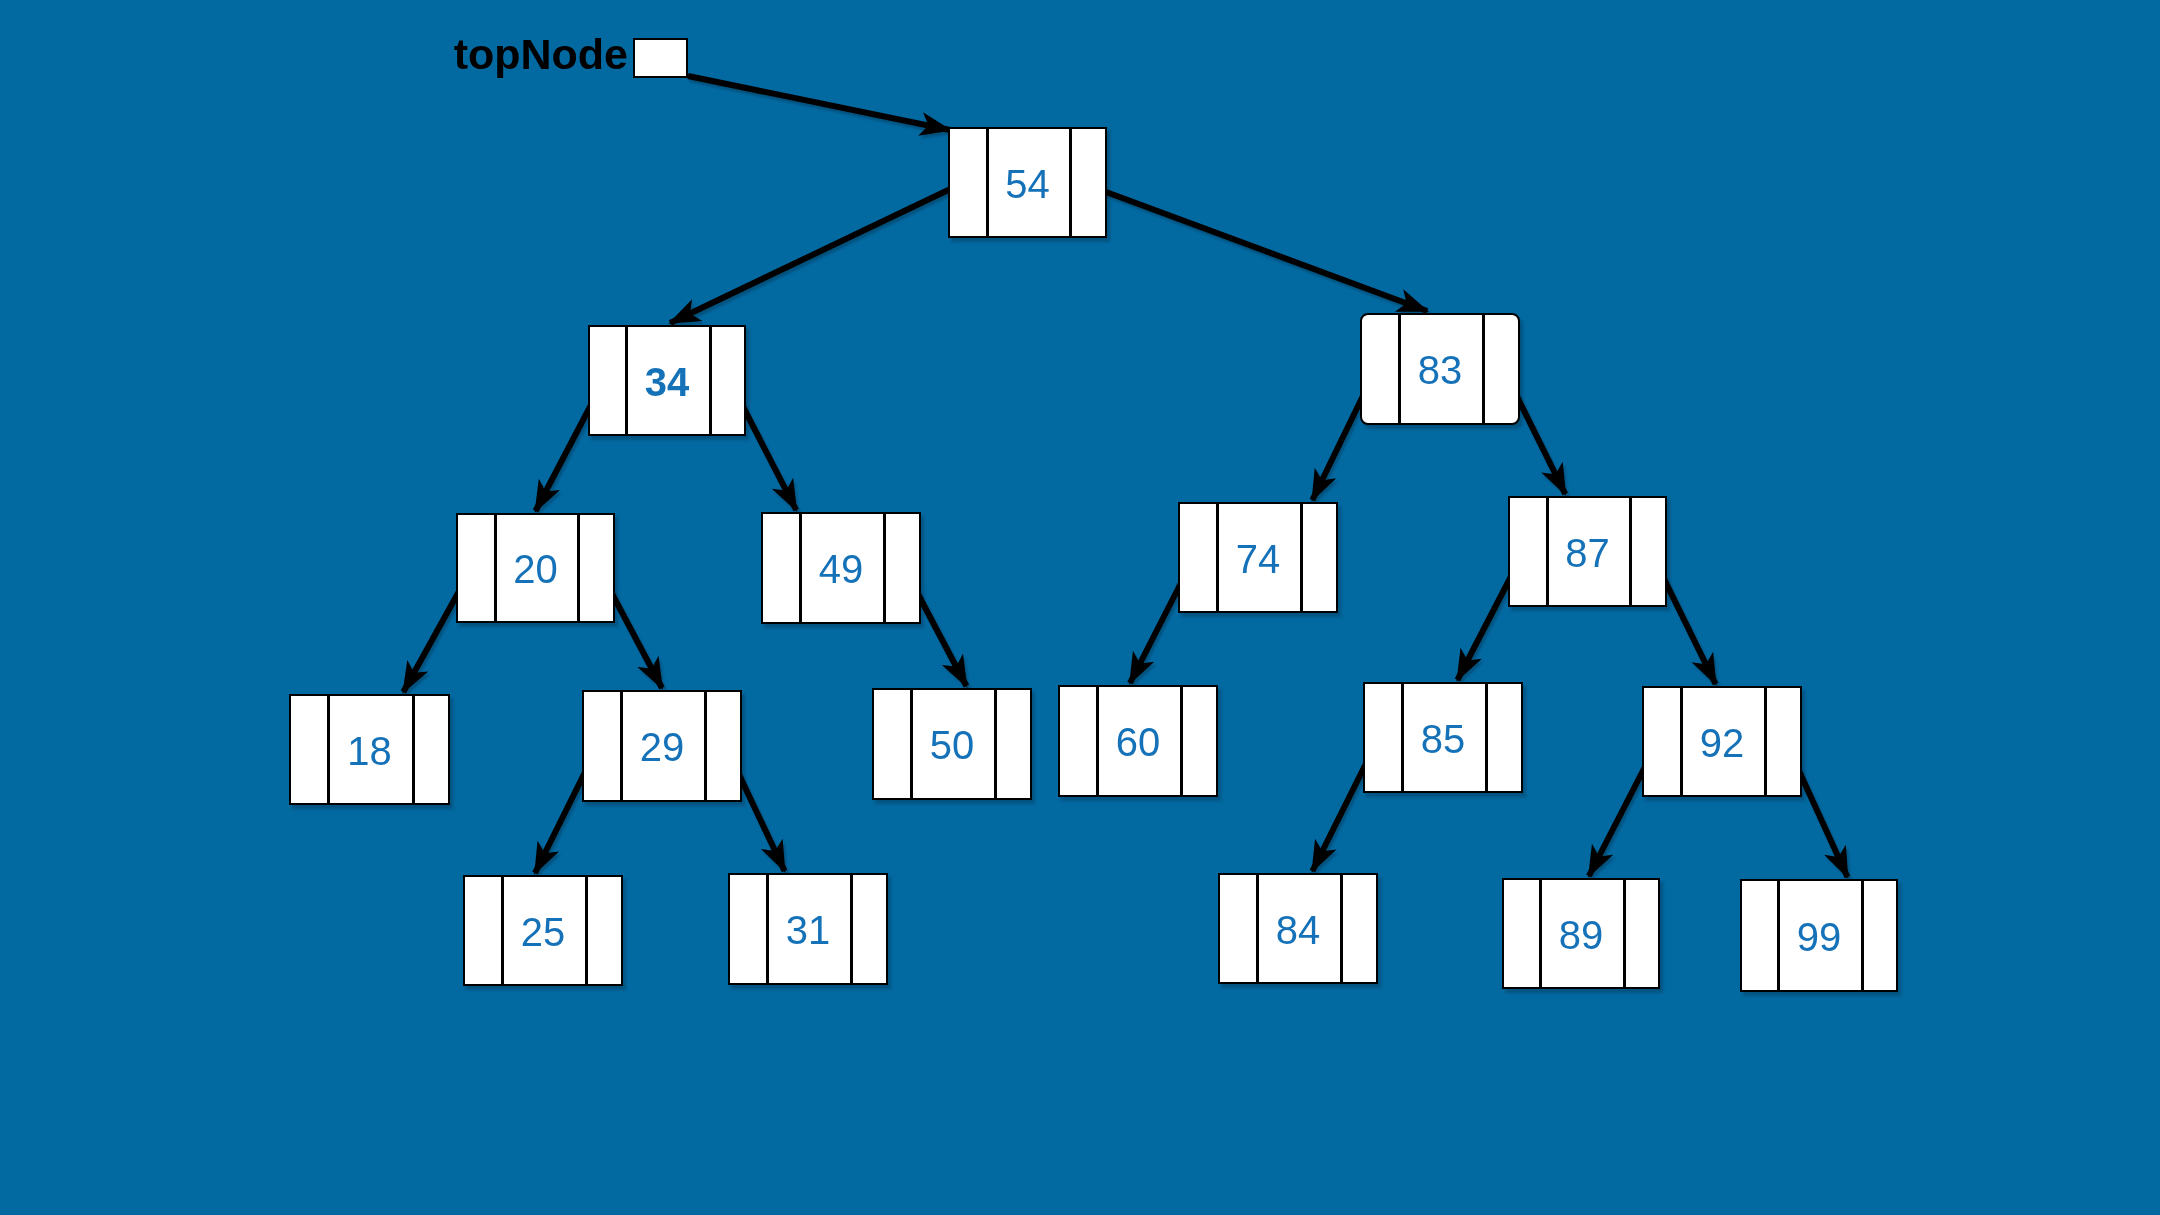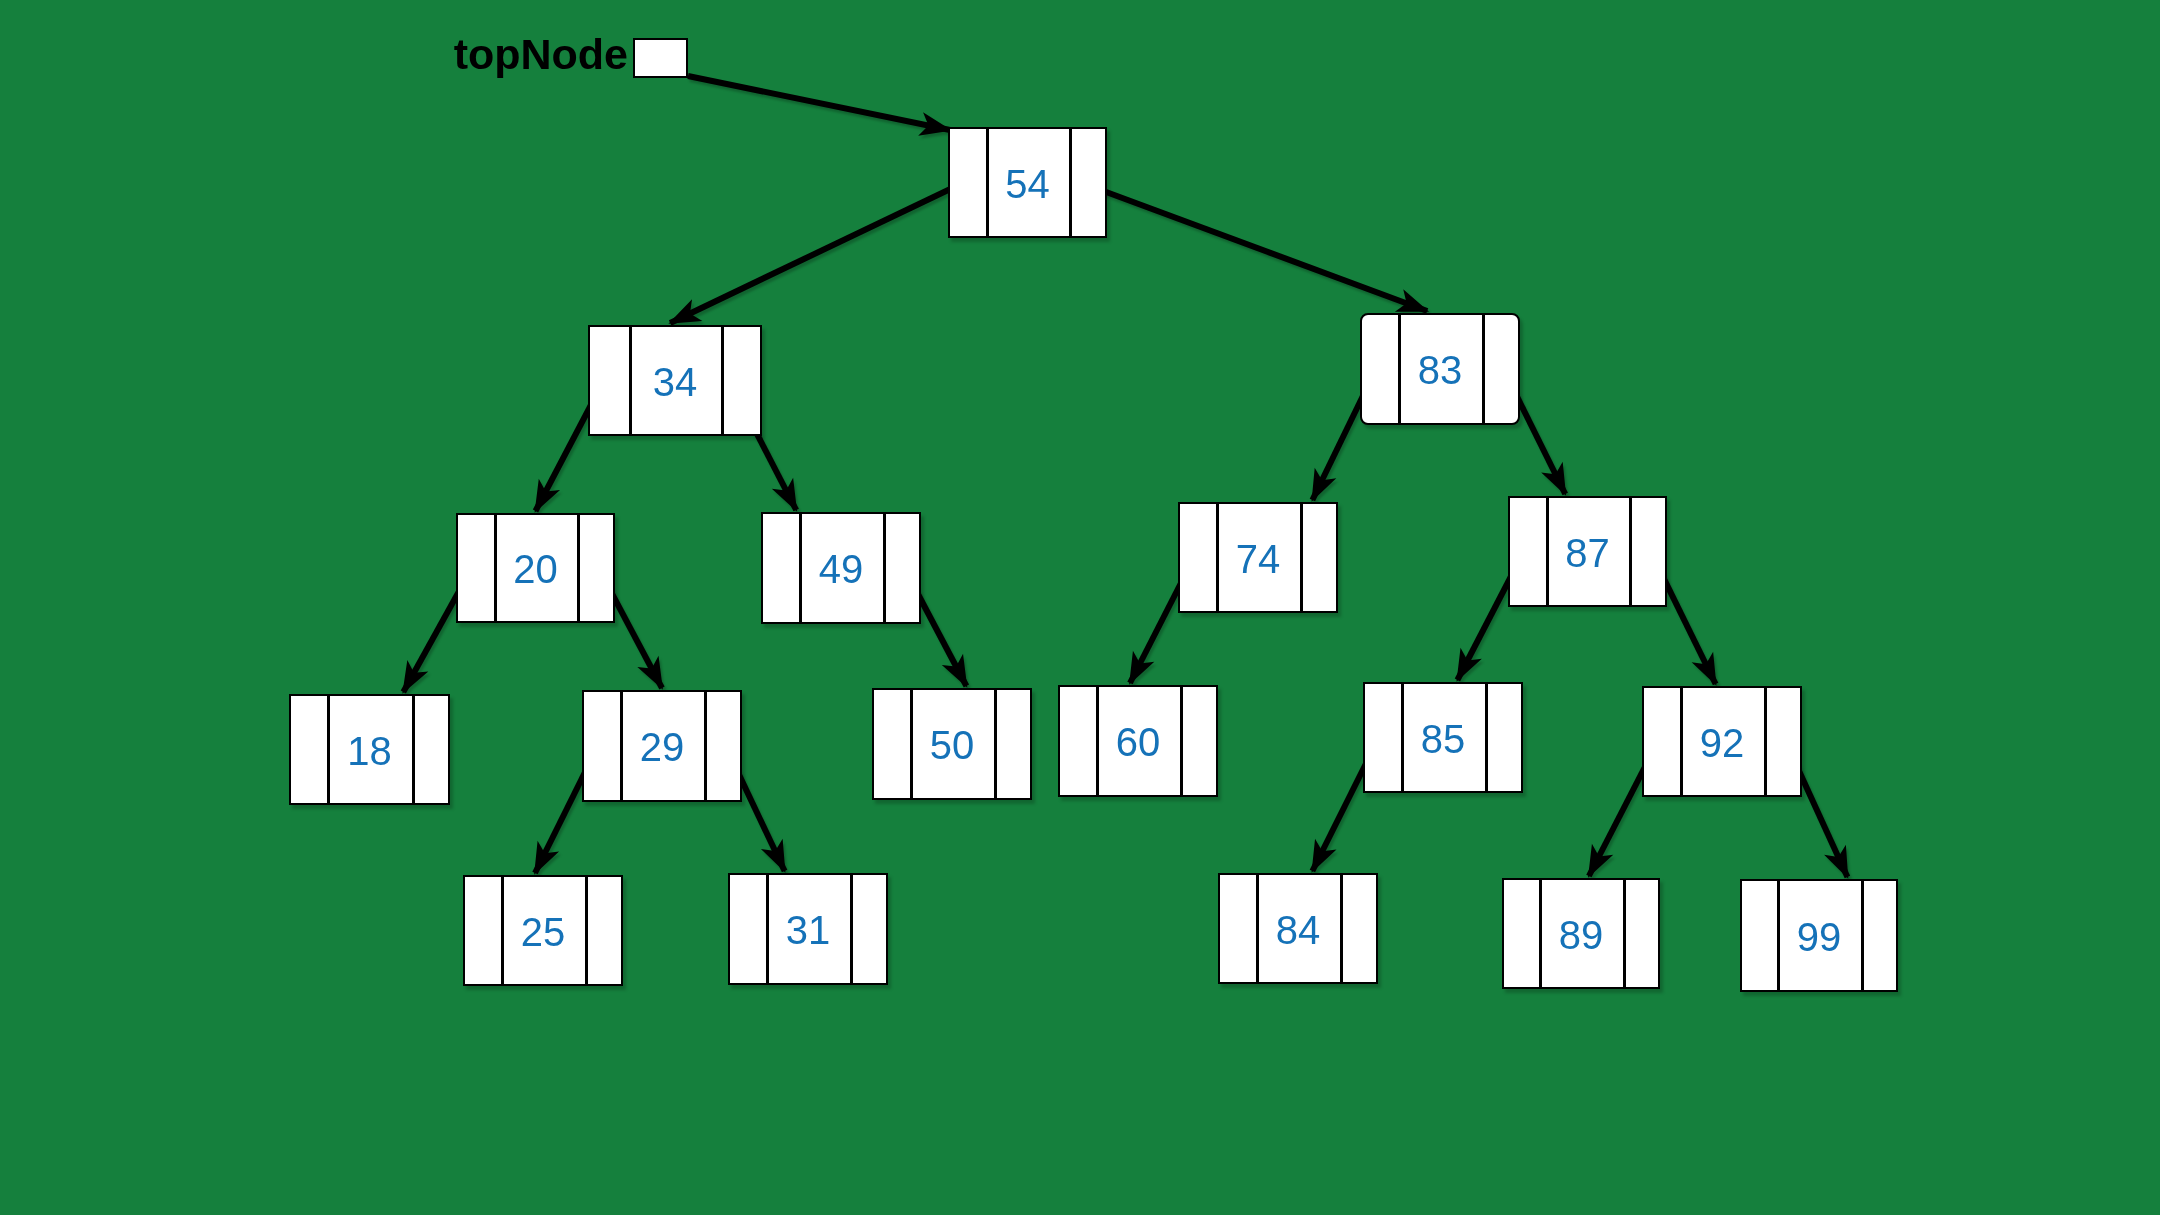--- a/index.html
+++ b/index.html
@@ -5,21 +5,21 @@
   html, body {
     margin: 0;
     padding: 0;
     background: #ffffff;
     font-family: "Liberation Sans", sans-serif;
   }
   #canvas {
     position: relative;
     width: 2160px;
     height: 1215px;
-    background: #15803d;
+    background: #0369a1;
     overflow: hidden;
   }
   
   #top-label {
     position: absolute;
     left: 360px;
     top: 30px;
     width: 268px;
     height: 48px;
     display: flex;
@@ -108,21 +108,21 @@
       <line x1="1658" y1="741.5" x2="1588.9" y2="876" stroke="#000000" stroke-width="6" marker-end="url(#arrowhead)"></line>
       <line x1="1787.6" y1="745.94" x2="1847.44" y2="877" stroke="#000000" stroke-width="6" marker-end="url(#arrowhead)"></line>
       <line x1="688" y1="76" x2="950" y2="130" stroke="#000000" stroke-width="6" marker-end="url(#arrowhead)"></line>
     </svg>
 
 <div class="node" style="left: 948px; top: 127px; width: 159px; height: 111px;">
       <div class="divider" style="left: 23%;"></div>
       <div class="divider" style="left: 77%;"></div>
       <div class="val">54</div>
     </div>
-    <div class="node" style="left: 588px; top: 325px; width: 174px; height: 111px;">
+    <div class="node" style="left: 588px; top: 325px; width: 158px; height: 111px; font-weight: bold;">
       <div class="divider" style="left: 23%;"></div>
       <div class="divider" style="left: 77%;"></div>
       <div class="val">34</div>
     </div>
     <div class="node" style="left: 1360px; top: 313px; width: 160px; height: 112px; border-radius: 8px;">
       <div class="divider" style="left: 23%;"></div>
       <div class="divider" style="left: 77%;"></div>
       <div class="val">83</div>
     </div>
     <div class="node" style="left: 456px; top: 513px; width: 159px; height: 110px;">

